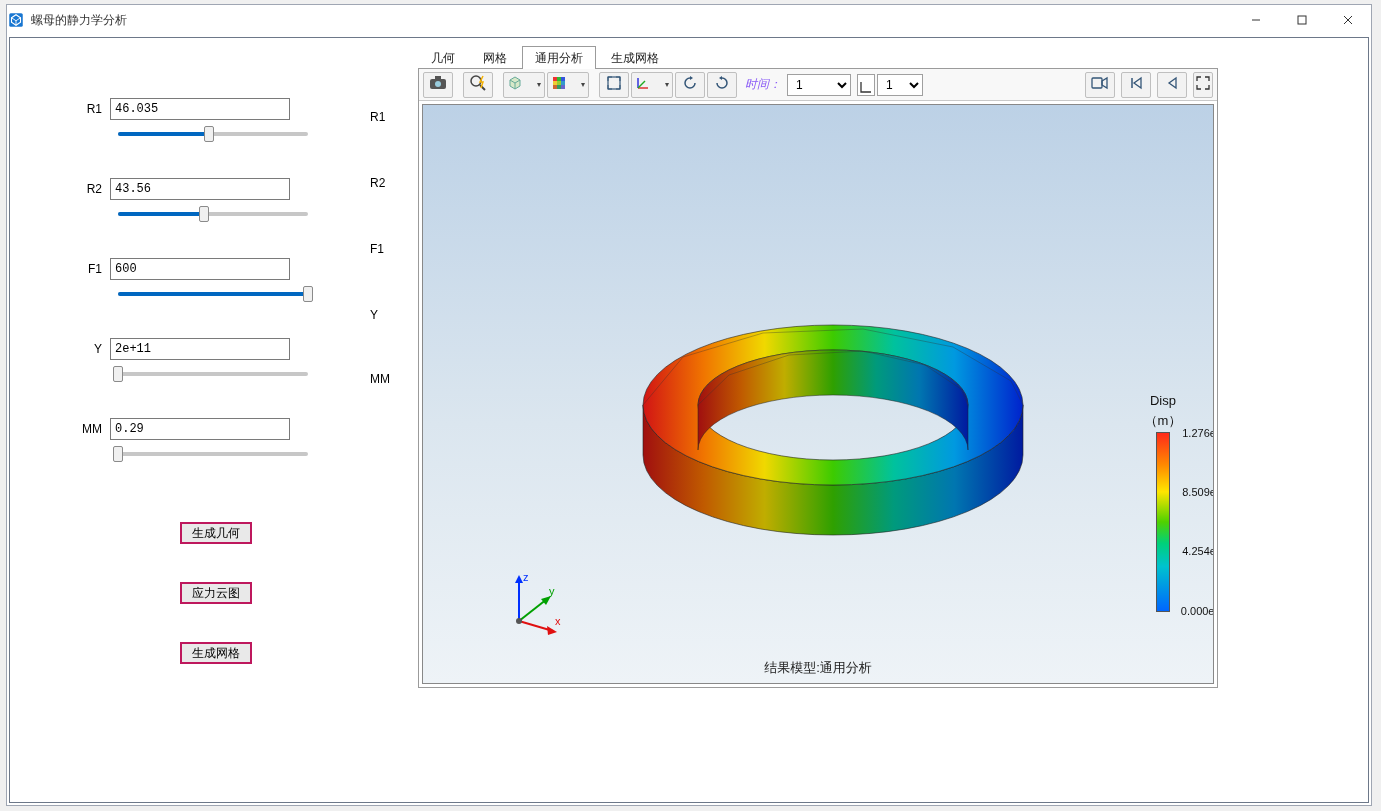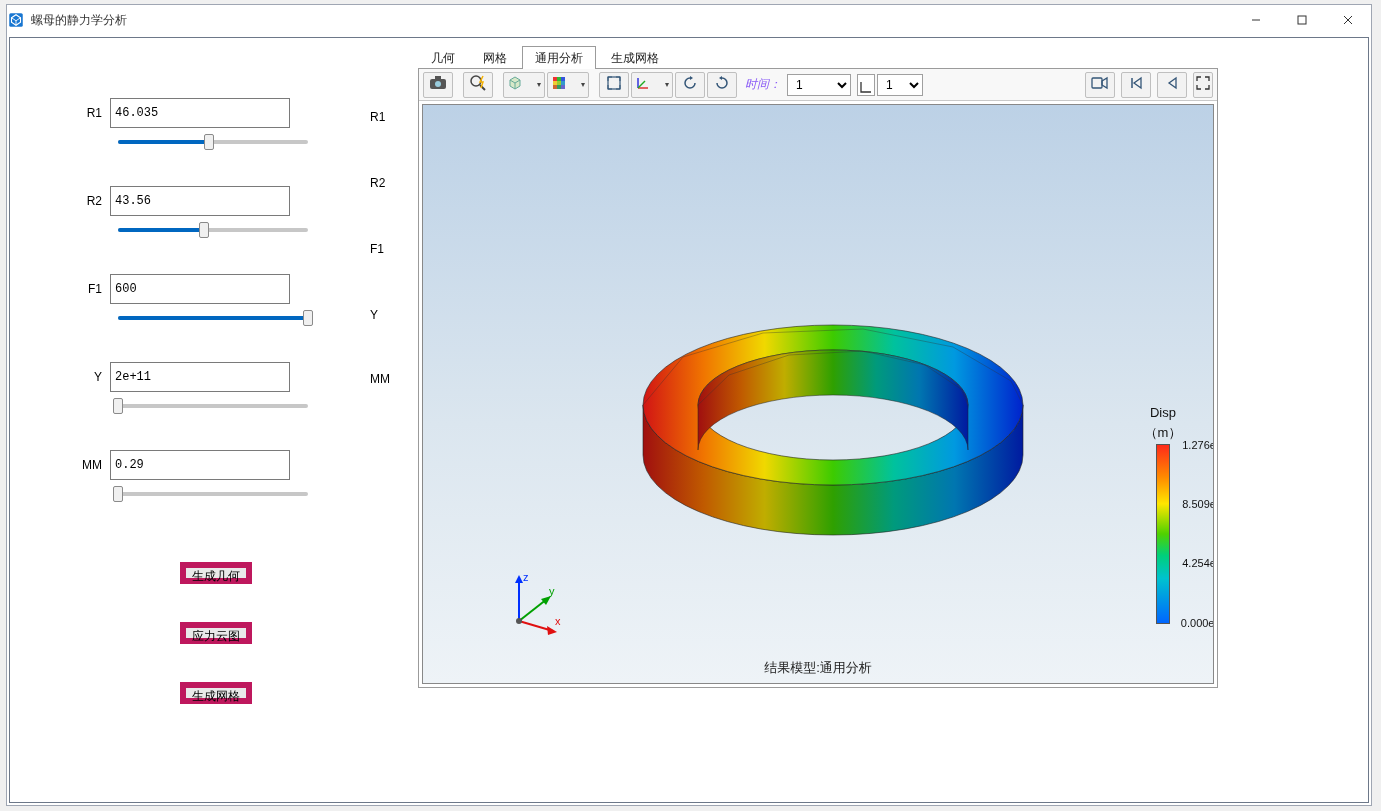--- a/index.html
+++ b/index.html
@@ -62,21 +62,21 @@
 }
 .param-row:first-child { margin-top: 30px; }
 .param-label-left {
   width: 70px;
   text-align: right;
   padding-right: 8px;
   color: #000;
 }
 .param-input {
   width: 180px;
-  height: 30px;
+  height: 22px;
   border: 1px solid #7a7a7a;
   padding: 2px 4px;
   font-family: "Consolas","Courier New",monospace;
   font-size: 12px;
 }
 .mirror-labels {
   position: absolute;
   left: 360px;
   top: 30px;
   width: 40px;
@@ -120,21 +120,21 @@
 .btns {
   margin-top: 60px;
   margin-left: 140px;
 }
 .gen-btn {
   display: block;
   width: 72px;
   height: 22px;
   margin-bottom: 38px;
   background: #e9e9e9;
-  border: 6px solid #be185d;
+  border: 2px solid #be185d;
   cursor: pointer;
   font-size: 12px;
 }
 
 .right-area {
   flex: 1;
   display: flex;
   flex-direction: column;
   padding-left: 8px;
 }
@@ -223,21 +223,21 @@
   font-size: 13px;
 }
 .axis {
   position: absolute;
   left: 78px; bottom: 44px;
   width: 70px; height: 70px;
 }
 .legend {
   position: absolute;
   right: 10px;
-  top: 300px;
+  top: 288px;
   width: 80px;
   text-align: center;
 }
 .legend .lg-title { color:#111; font-size:13px; line-height:1.2; margin-bottom:4px; }
 .legend-bar {
   width: 14px; height: 180px;
   margin: 0 auto;
   background: linear-gradient(to bottom, #ff2a1a 0%, #ff8a00 18%, #ffe600 33%, #4fd100 50%, #00d07a 62%, #00c2cf 75%, #0066ff 100%);
   border: 1px solid #555;
   position: relative;

